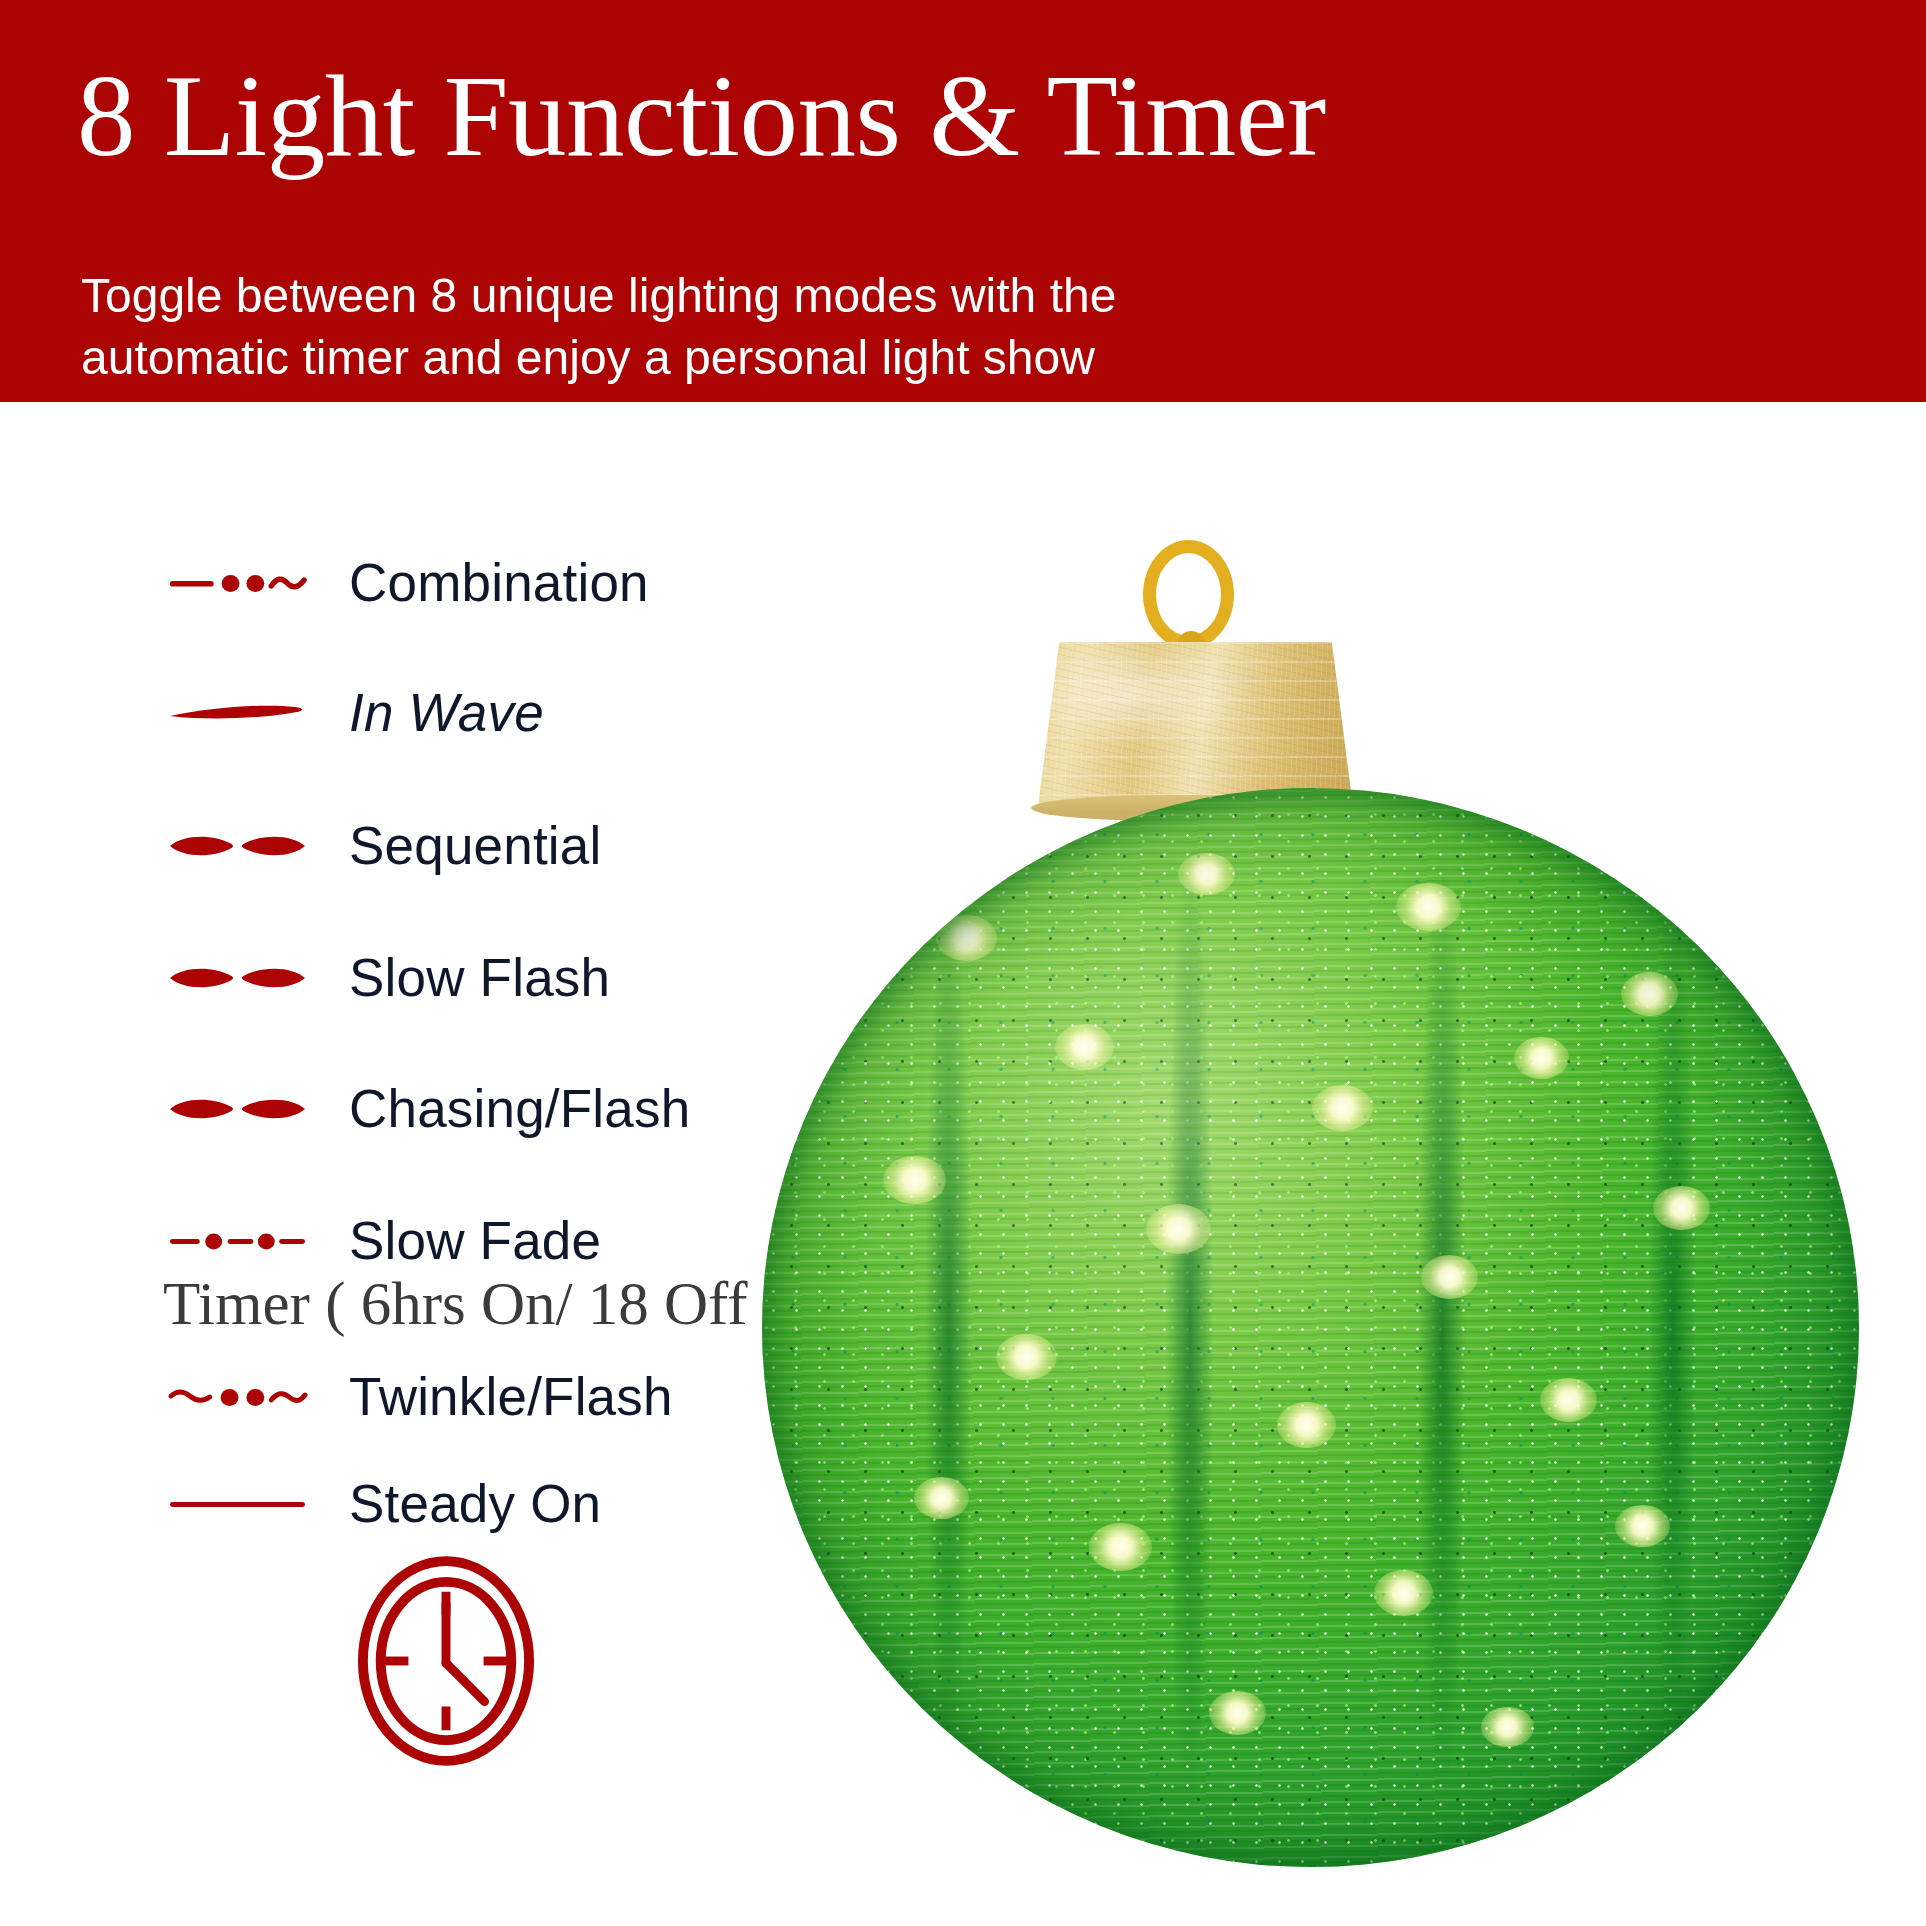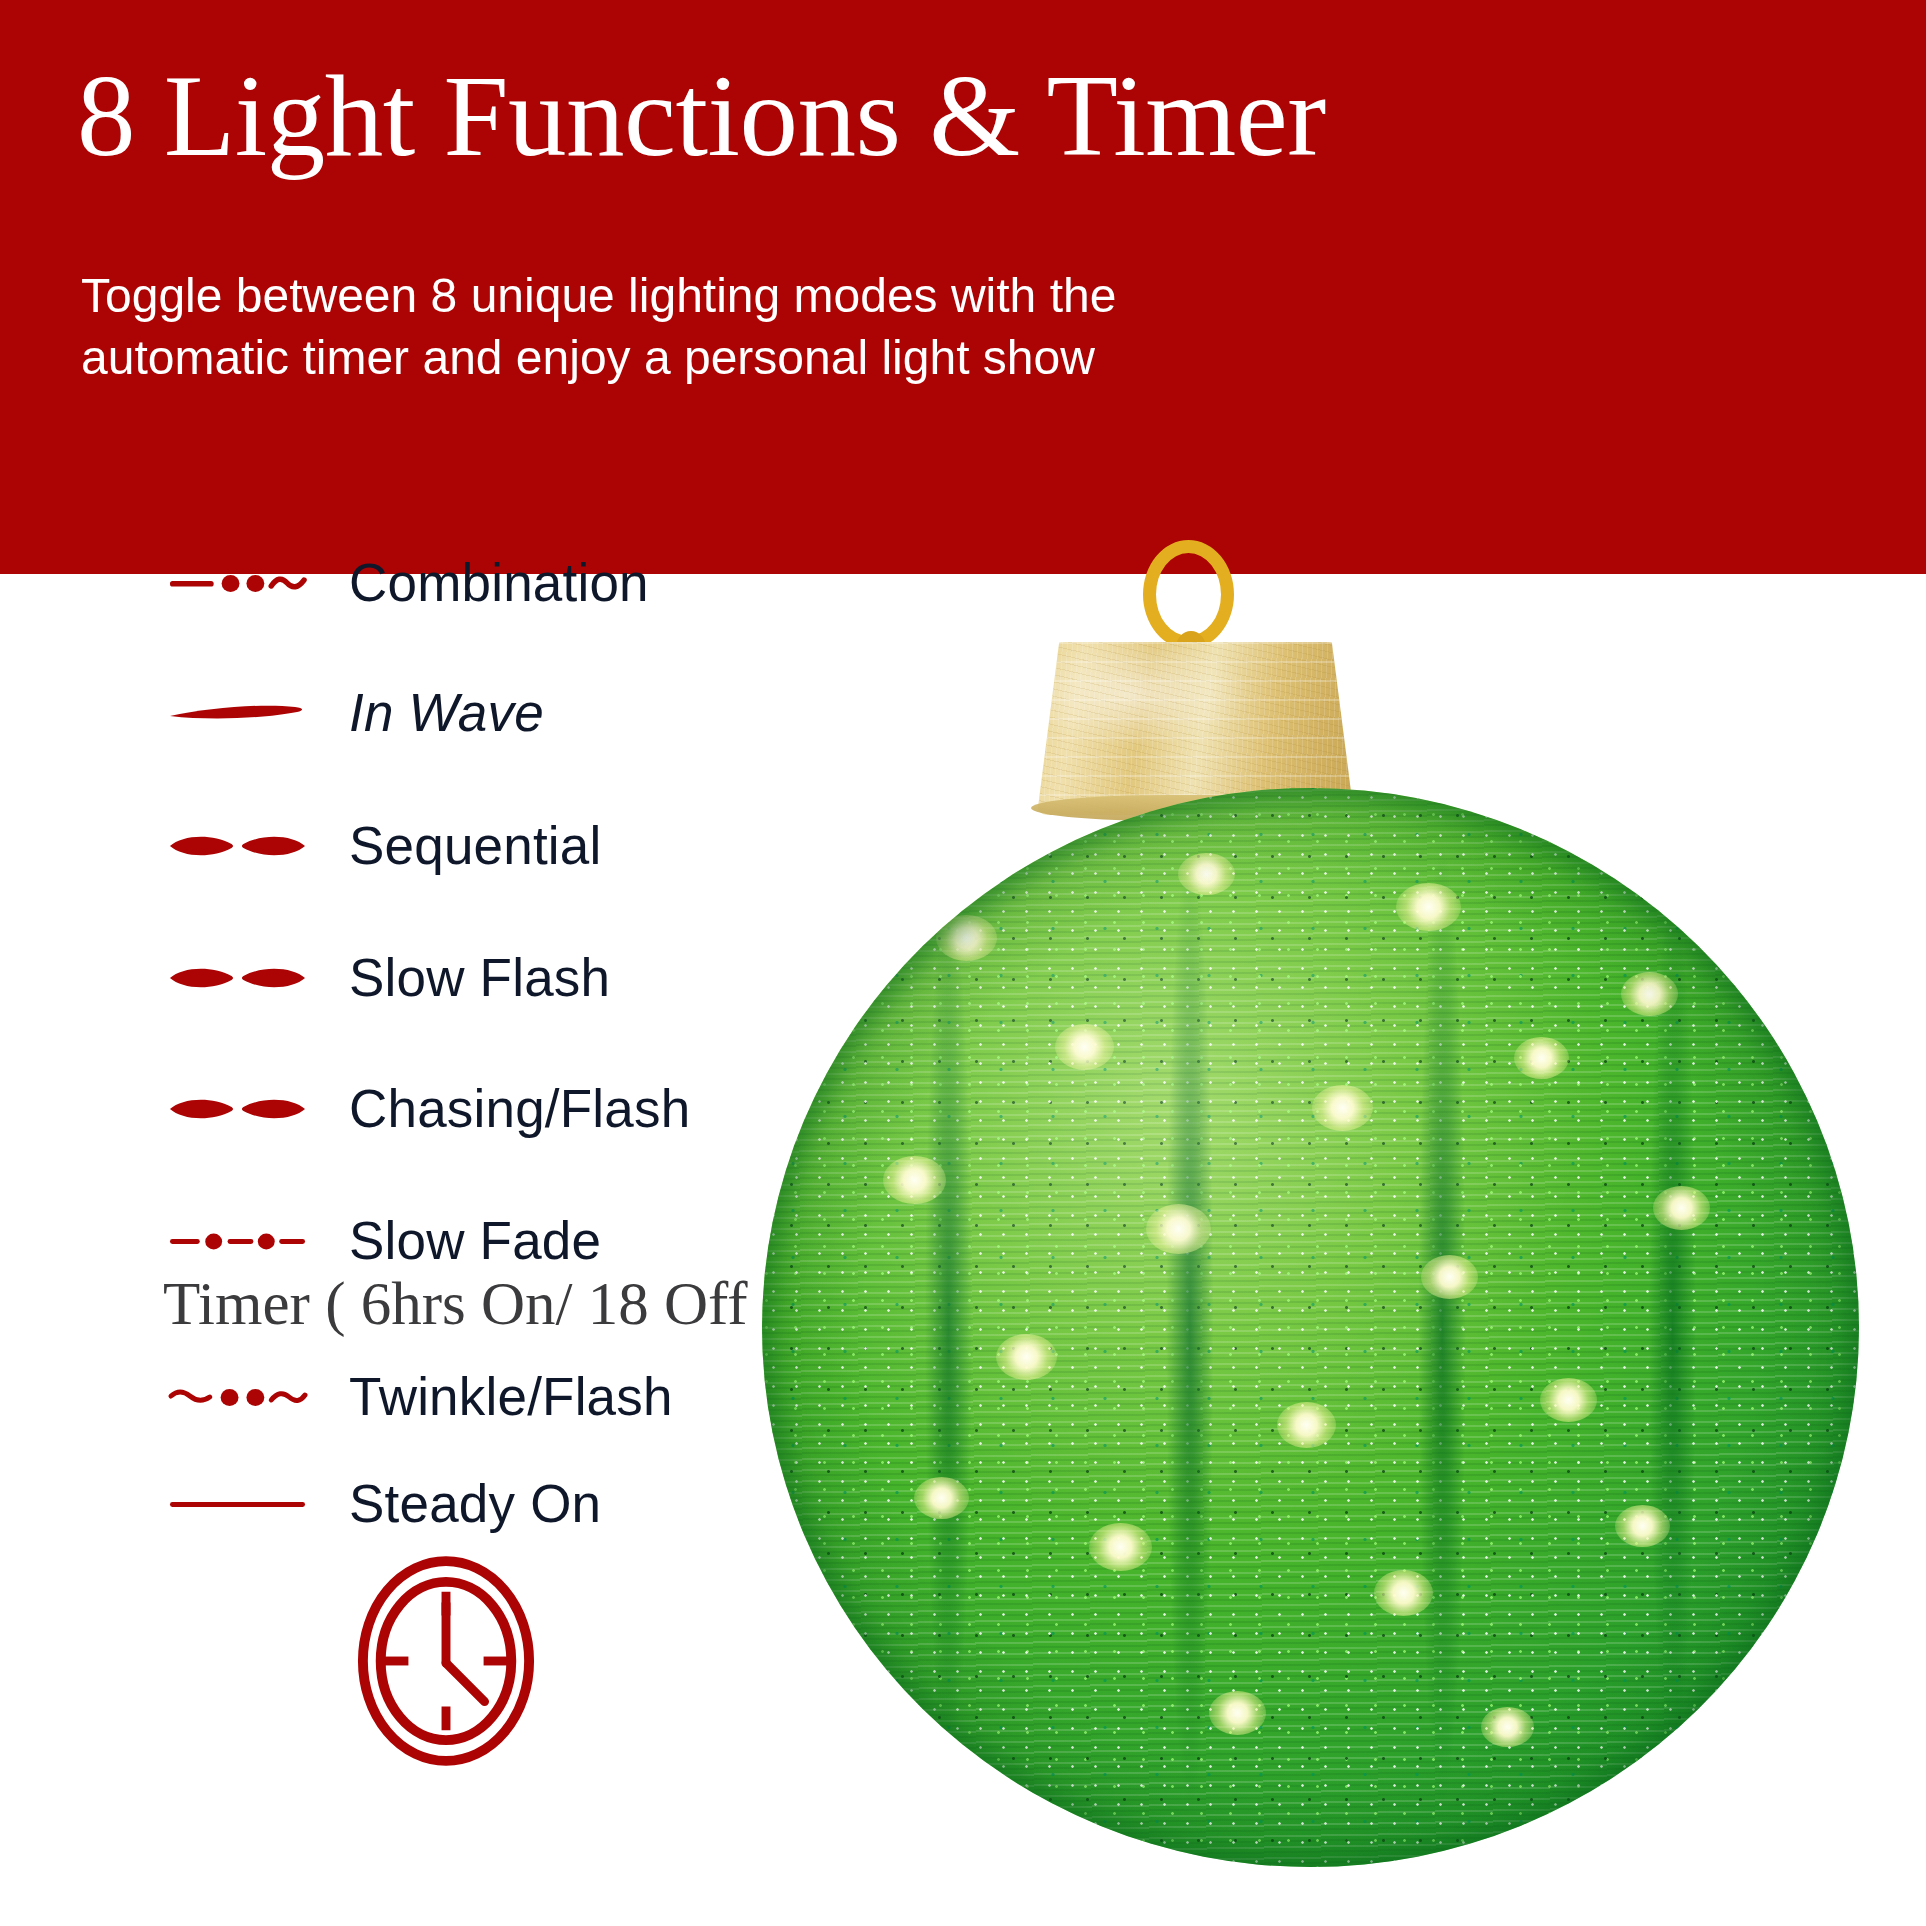--- a/index.html
+++ b/index.html
@@ -8,21 +8,21 @@
     background:#ffffff;
     font-family:"Liberation Sans", sans-serif;
     position:relative;
     overflow:hidden;
   }
 
   
   .banner {
     position:absolute;
     left:0; top:0;
-    width:1927px; height:574px;
+    width:1927px; height:402px;
     background:#ac0404;
   }
   .banner-title {
     position:absolute;
     left:77px; top:57px;
     font-family:"Liberation Serif", serif;
     font-size:117px;
     line-height:1.0;
     color:#ffffff;
     letter-spacing:-0.5px;

